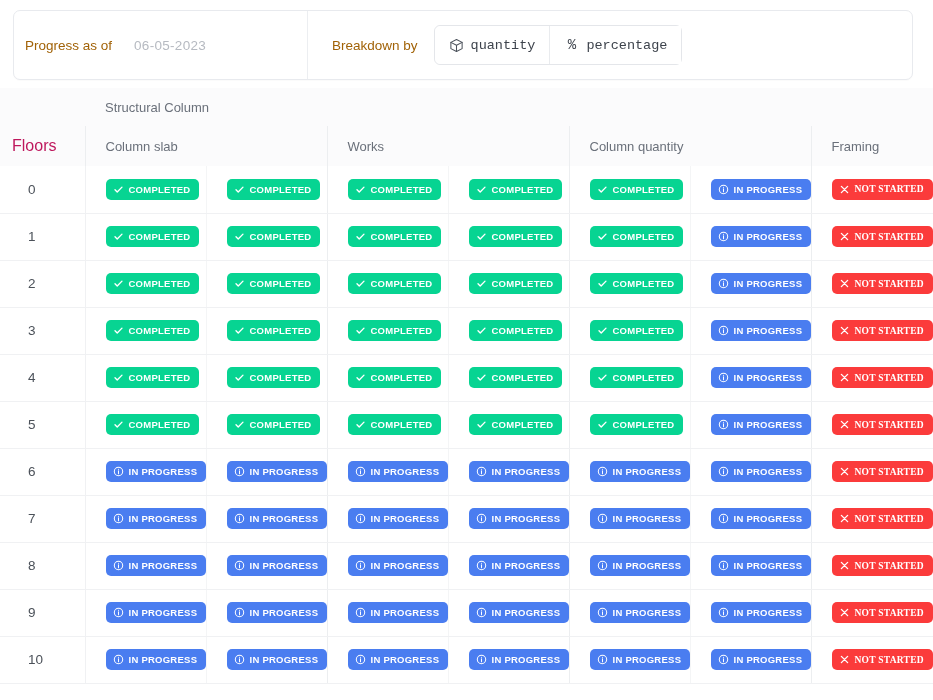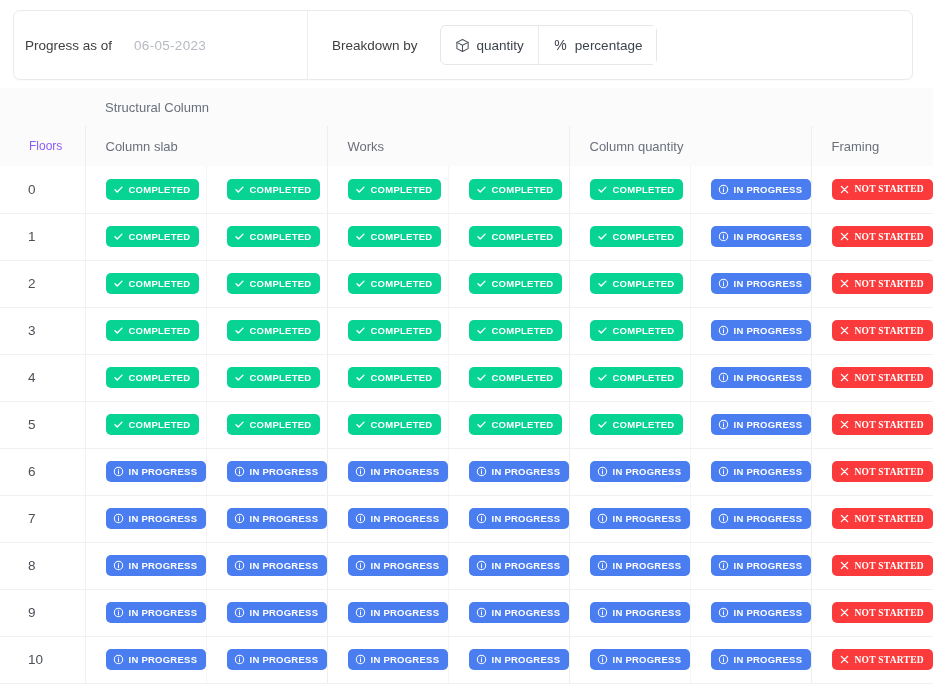--- a/index.html
+++ b/index.html
@@ -41,36 +41,36 @@
     height: 100%;
     padding-left: 11px;
     padding-right: 18px;
     gap: 22px;
     border-right: 1px solid #eceef1;
     min-width: 294px;
   }
 
   .label-muted {
     font-size: 13.5px;
-    color: #404040;
+    color: #a16207;
     white-space: nowrap;
   }
 
   .date-value {
     font-size: 13.5px;
     color: #b6bac1;
     letter-spacing: 0.3px;
     white-space: nowrap;
     cursor: text;
   }
 
   .breakdown-wrap {
     display: flex;
     align-items: center;
-    gap: 22px;
+    gap: 16px;
     padding-left: 24px;
   }
 
   .seg-group {
     display: flex;
     align-items: stretch;
     border: 1px solid #e4e6ea;
     border-radius: 6px;
     height: 40px;
     background: #fff;
@@ -82,21 +82,21 @@
     align-items: center;
     gap: 7px;
     padding: 0 14px;
     font-size: 13.5px;
     color: #3d434c;
     background: #ffffff;
     border: none;
     border-right: 1px solid #e9ebee;
     cursor: pointer;
     white-space: nowrap;
-    font-family: Liberation Sans, sans-serif;
+    font-family: Liberation Mono, monospace;
   }
   .seg-btn:first-child { border-radius: 6px 0 0 6px; }
   .seg-btn:last-child { border-right: none; }
 
   .seg-btn.active {
     background: #3a31e6;
     color: #ffffff;
     font-weight: 600;
     border-radius: 6px;
     border: 2px solid #2a20d8;
@@ -139,23 +139,23 @@
     vertical-align: middle;
     padding: 0 0 0 20px;
     white-space: nowrap;
   }
 
   .hdr-group td { height: 38px; }
   .hdr-sub td   { height: 40px; }
   .hdr-leaf td  { height: 40px; border-bottom: 1px solid #edeef1; }
 
   .hdr-sub td.floors-cell {
-    color: #8b5cf6;
-    font-size: 12px;
-    padding-left: 29px;
+    color: #be185d;
+    font-size: 16px;
+    padding-left: 12px;
   }
 
   .grp-sep { border-left: 1px solid #eceef0; }
   .sub-sep { border-left: 1px solid #f4f5f6; }
 
   
   tr.drow td {
     height: 47px;
     border-bottom: 1px solid #f0f1f3;
     padding: 0 0 0 20px;

